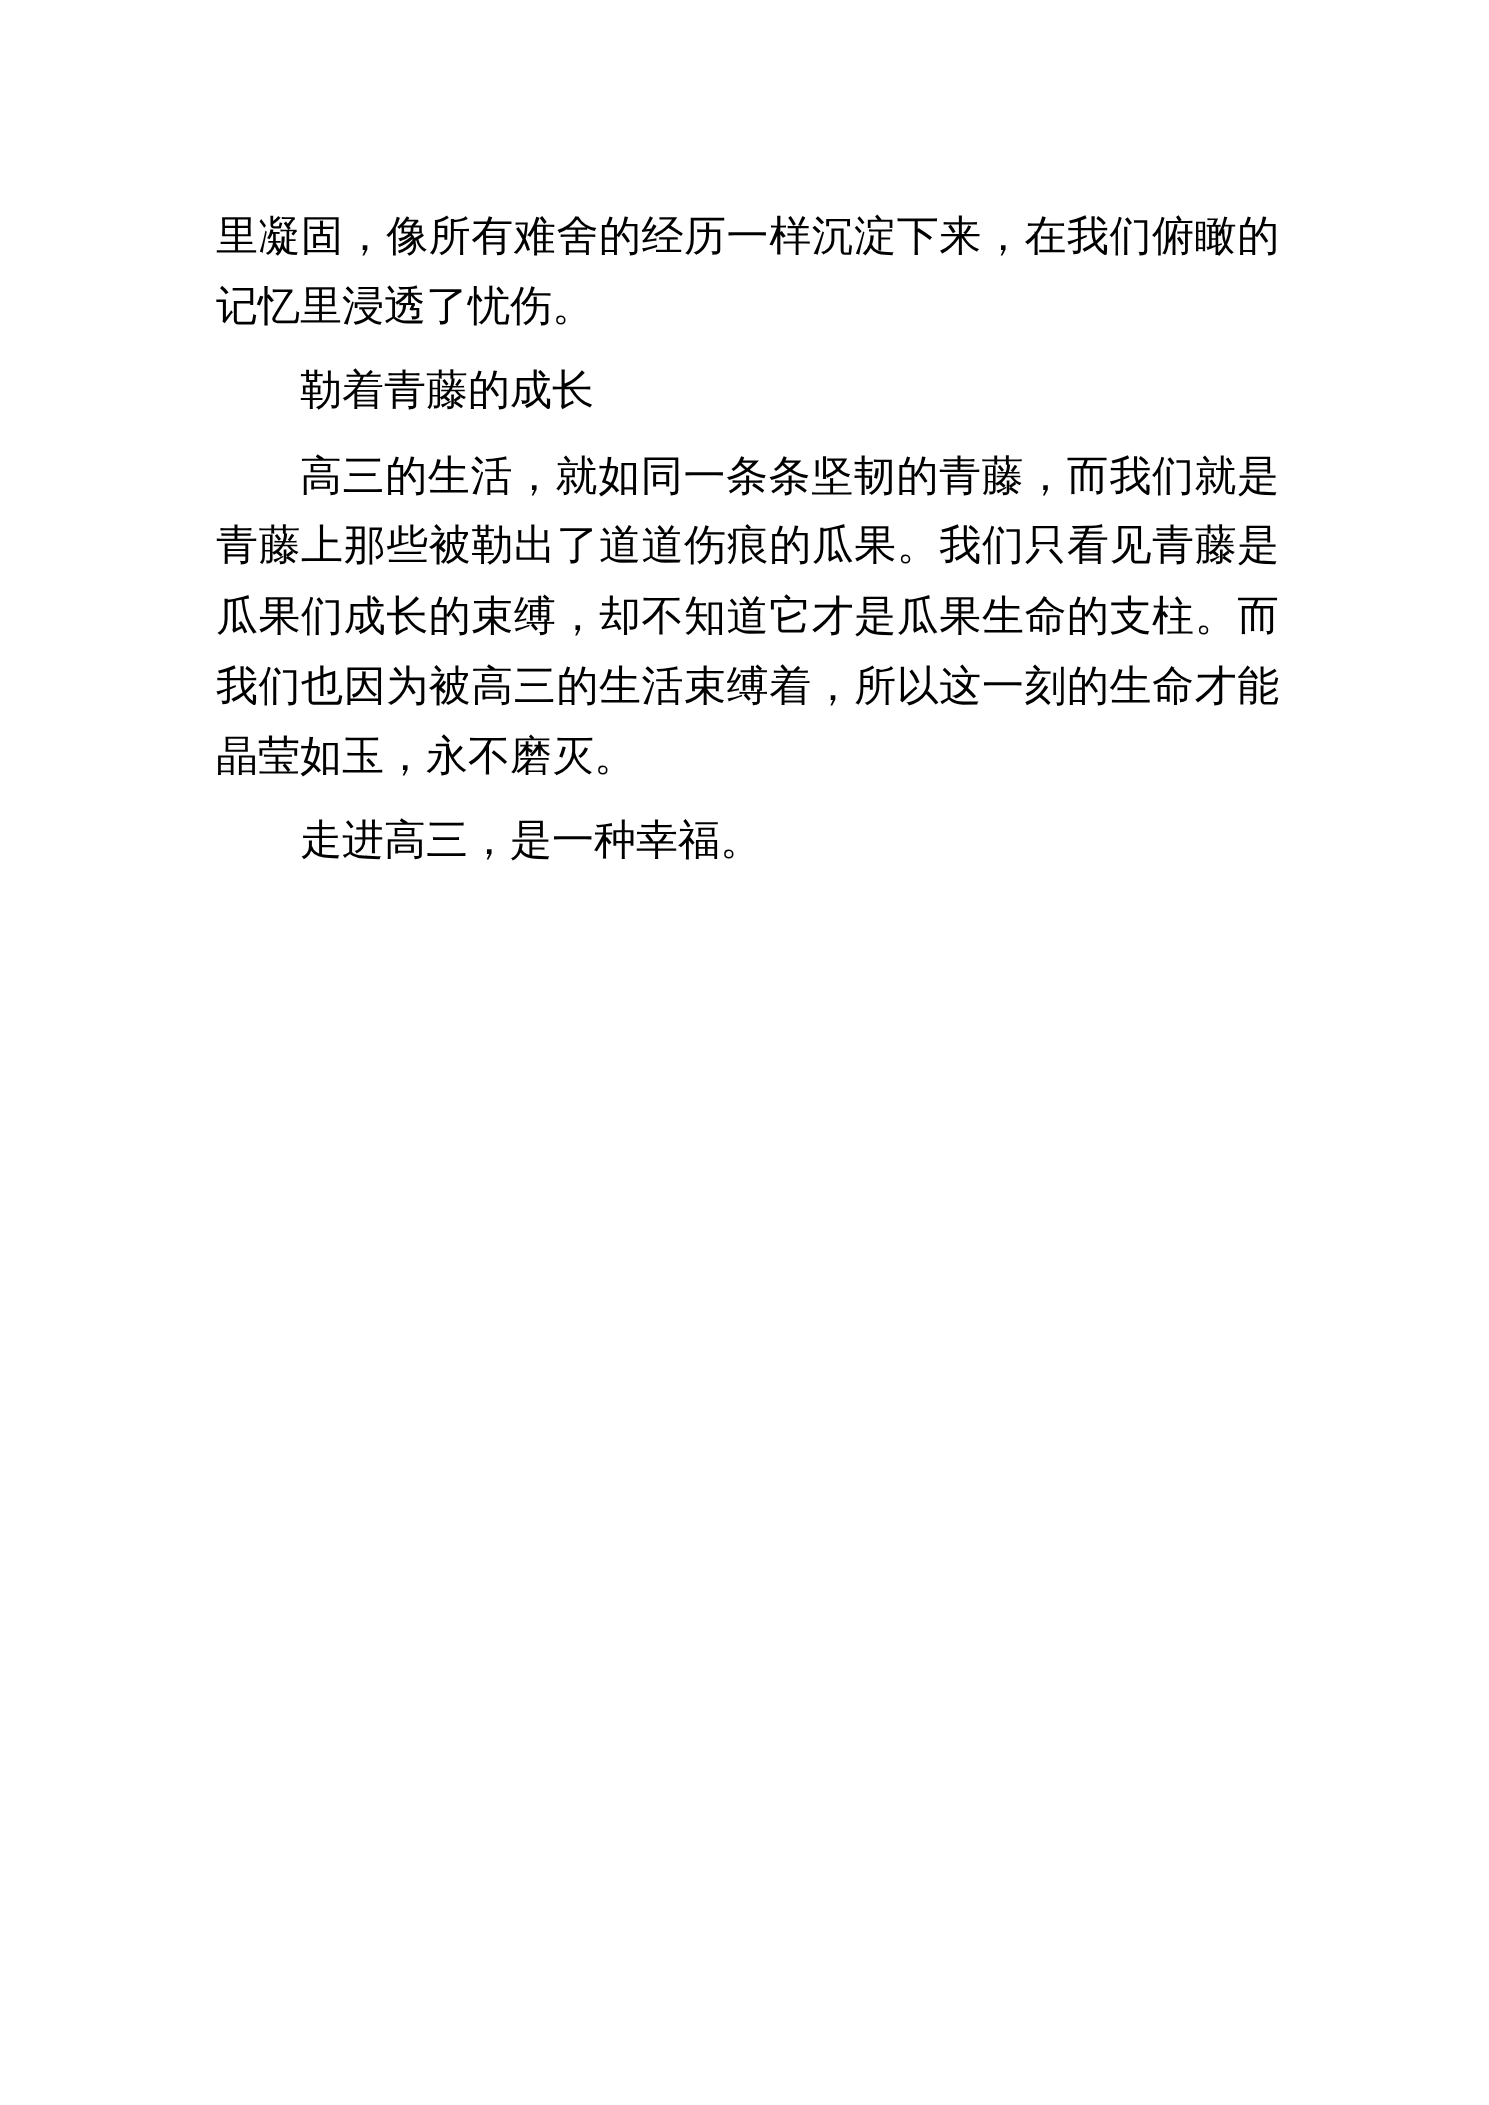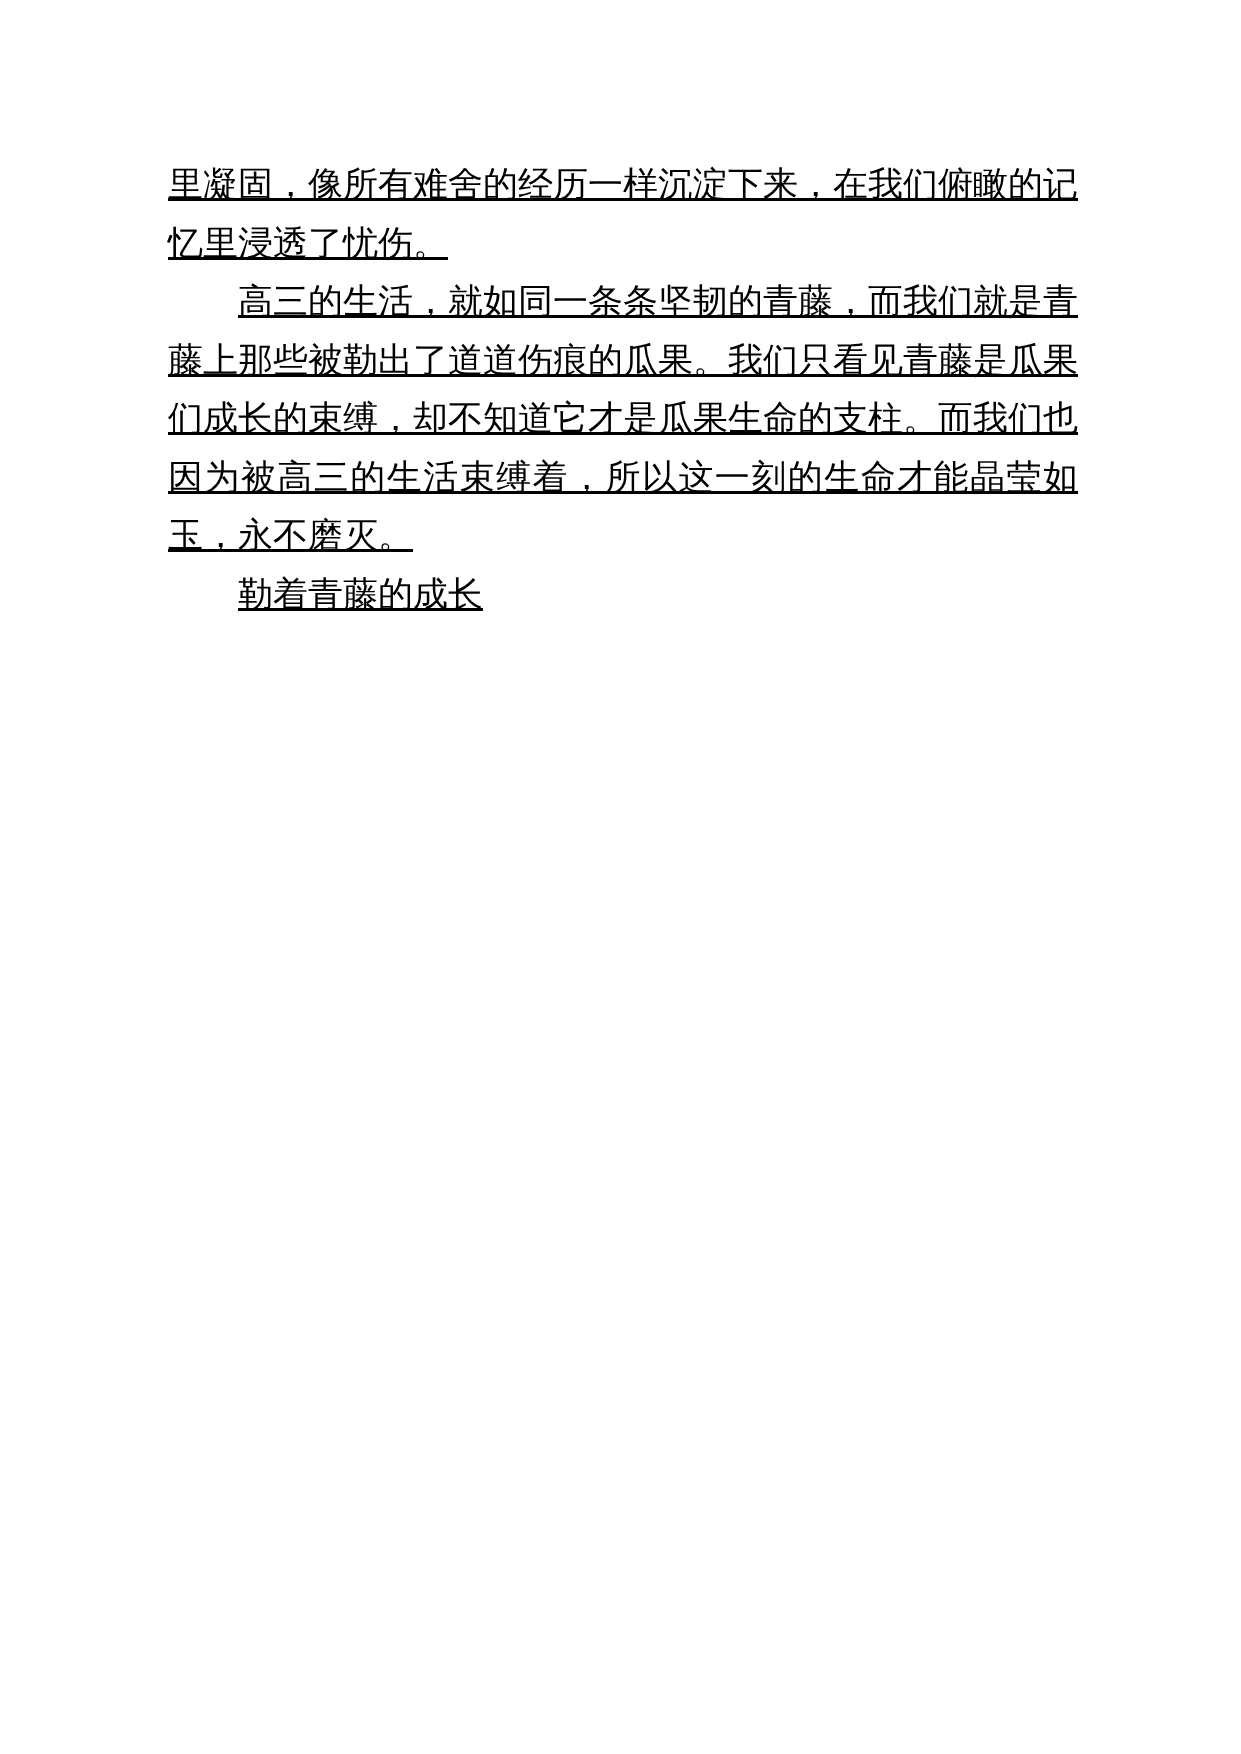--- a/index.html
+++ b/index.html
@@ -26,32 +26,32 @@
     width: 910px;
     color: #000000;
     font-size: 35px;
     line-height: 58.5px;
     text-align: justify;
     text-justify: inter-ideograph;
     word-break: break-all;
     line-break: strict;
   }
   .para {
-    margin: 0;
+    margin: 12px;
     padding: 0;
     text-indent: 0;
-    text-decoration: underline;
   }
   .para.indent {
     text-indent: 2em;
   }
 </style>
 </head>
 <body>
 
 <div class="page" style="background: rgb(255, 255, 255);">
   <main class="text-block" style="color: rgb(0, 0, 0);">
 
   <p class="para">里凝固，像所有难舍的经历一样沉淀下来，在我们俯瞰的记忆里浸透了忧伤。</p>
+      <p class="para indent">勒着青藤的成长</p>
       <p class="para indent">高三的生活，就如同一条条坚韧的青藤，而我们就是青藤上那些被勒出了道道伤痕的瓜果。我们只看见青藤是瓜果们成长的束缚，却不知道它才是瓜果生命的支柱。而我们也因为被高三的生活束缚着，所以这一刻的生命才能晶莹如玉，永不磨灭。</p>
-      <p class="para indent">勒着青藤的成长</p>
+      <p class="para indent">走进高三，是一种幸福。</p>
     </main>
 </div>
 
 </body></html>

